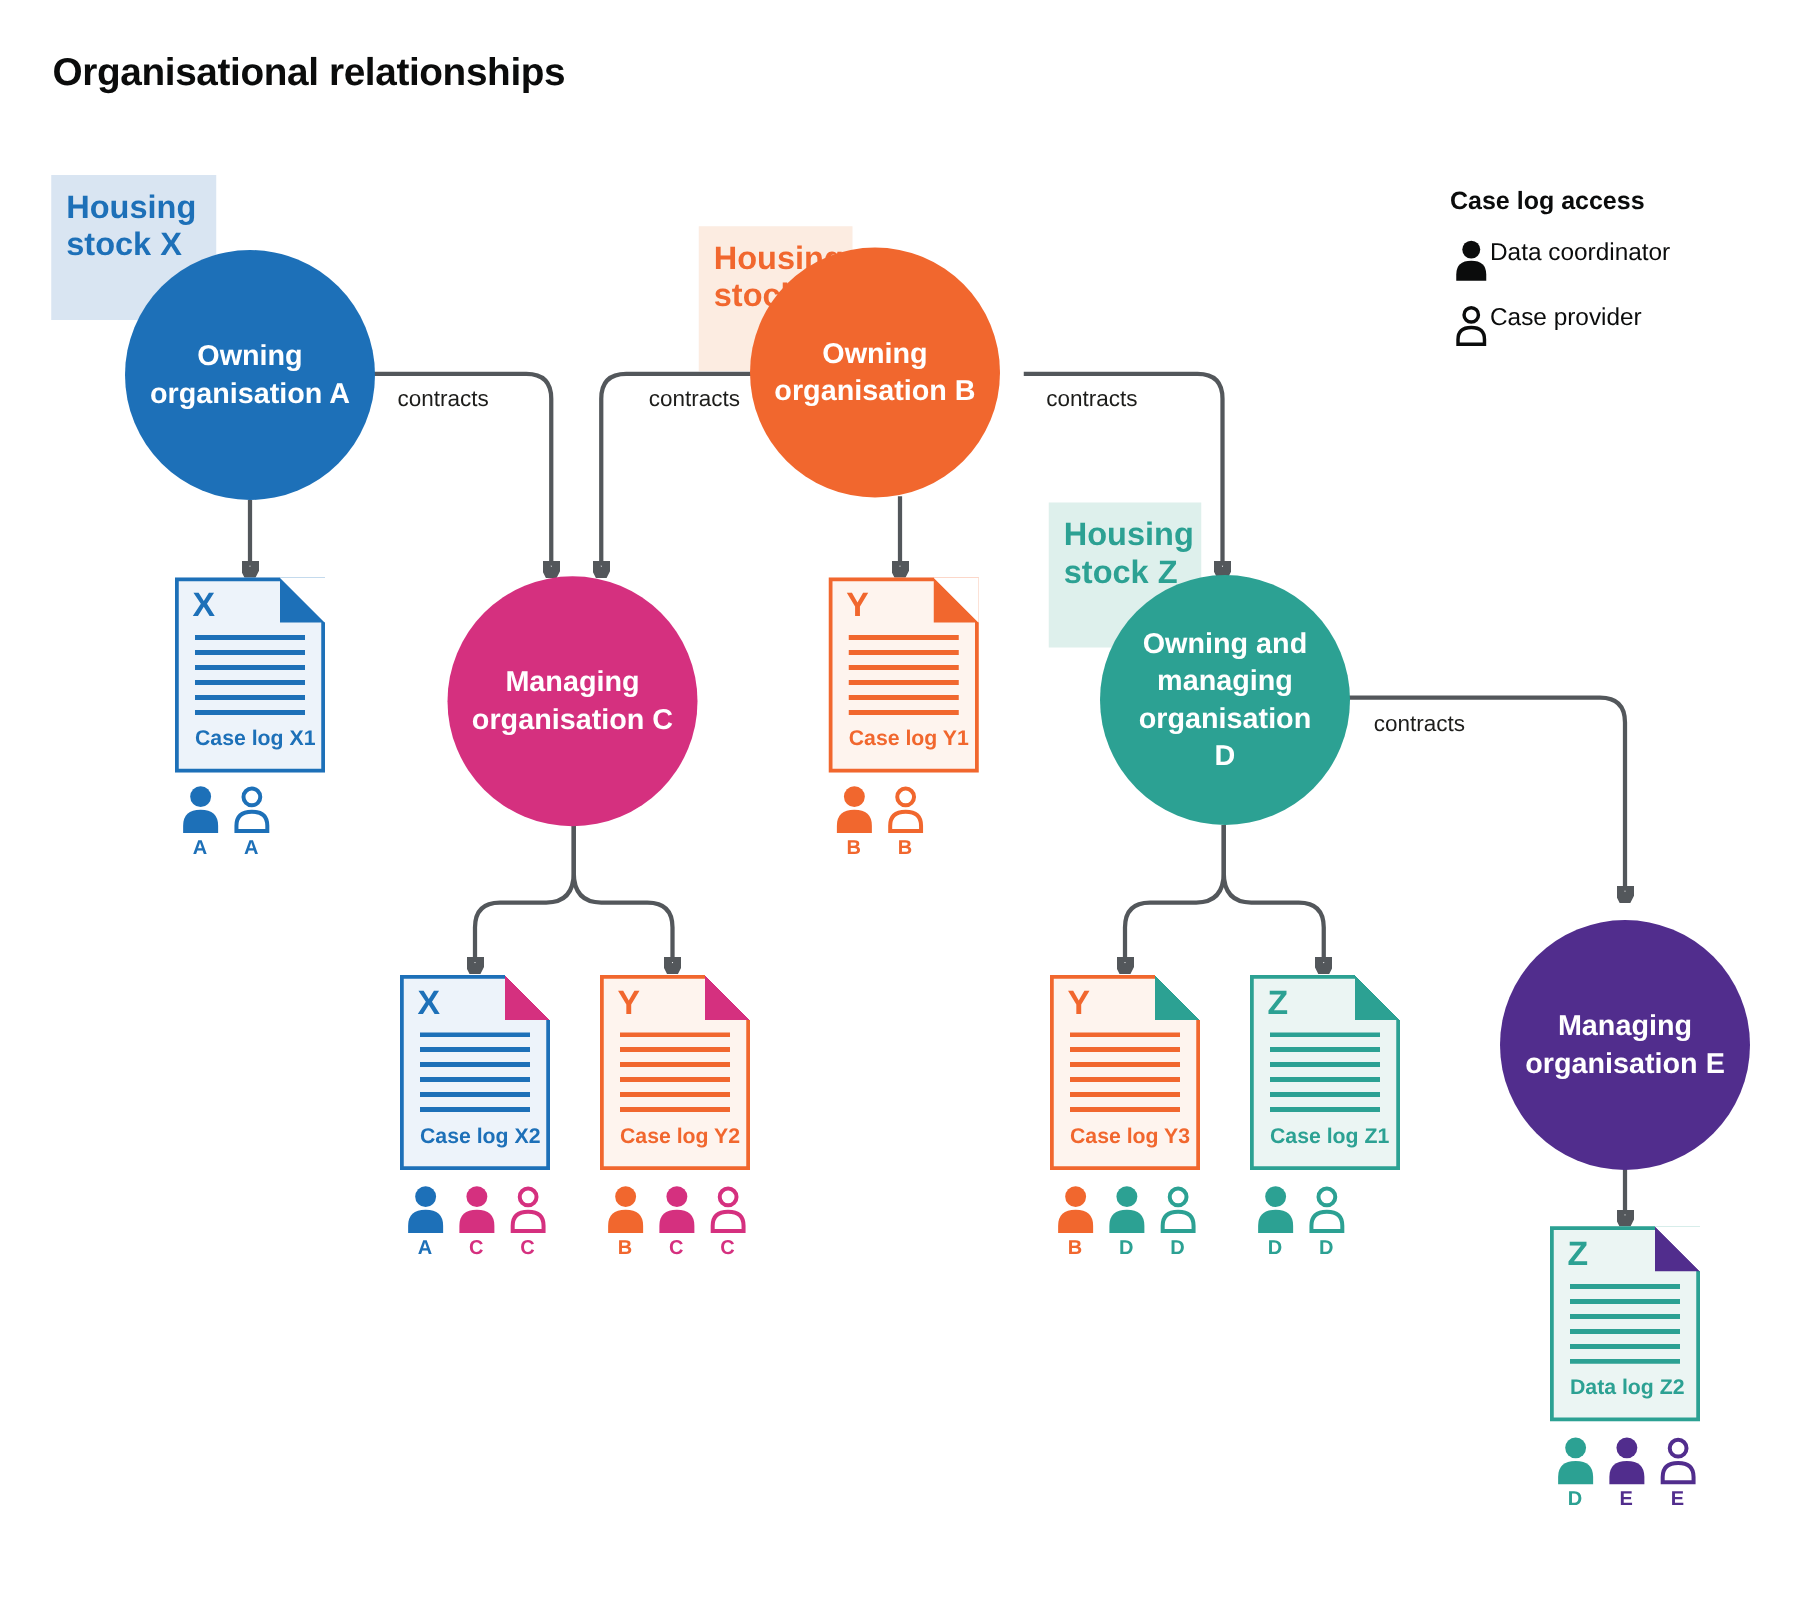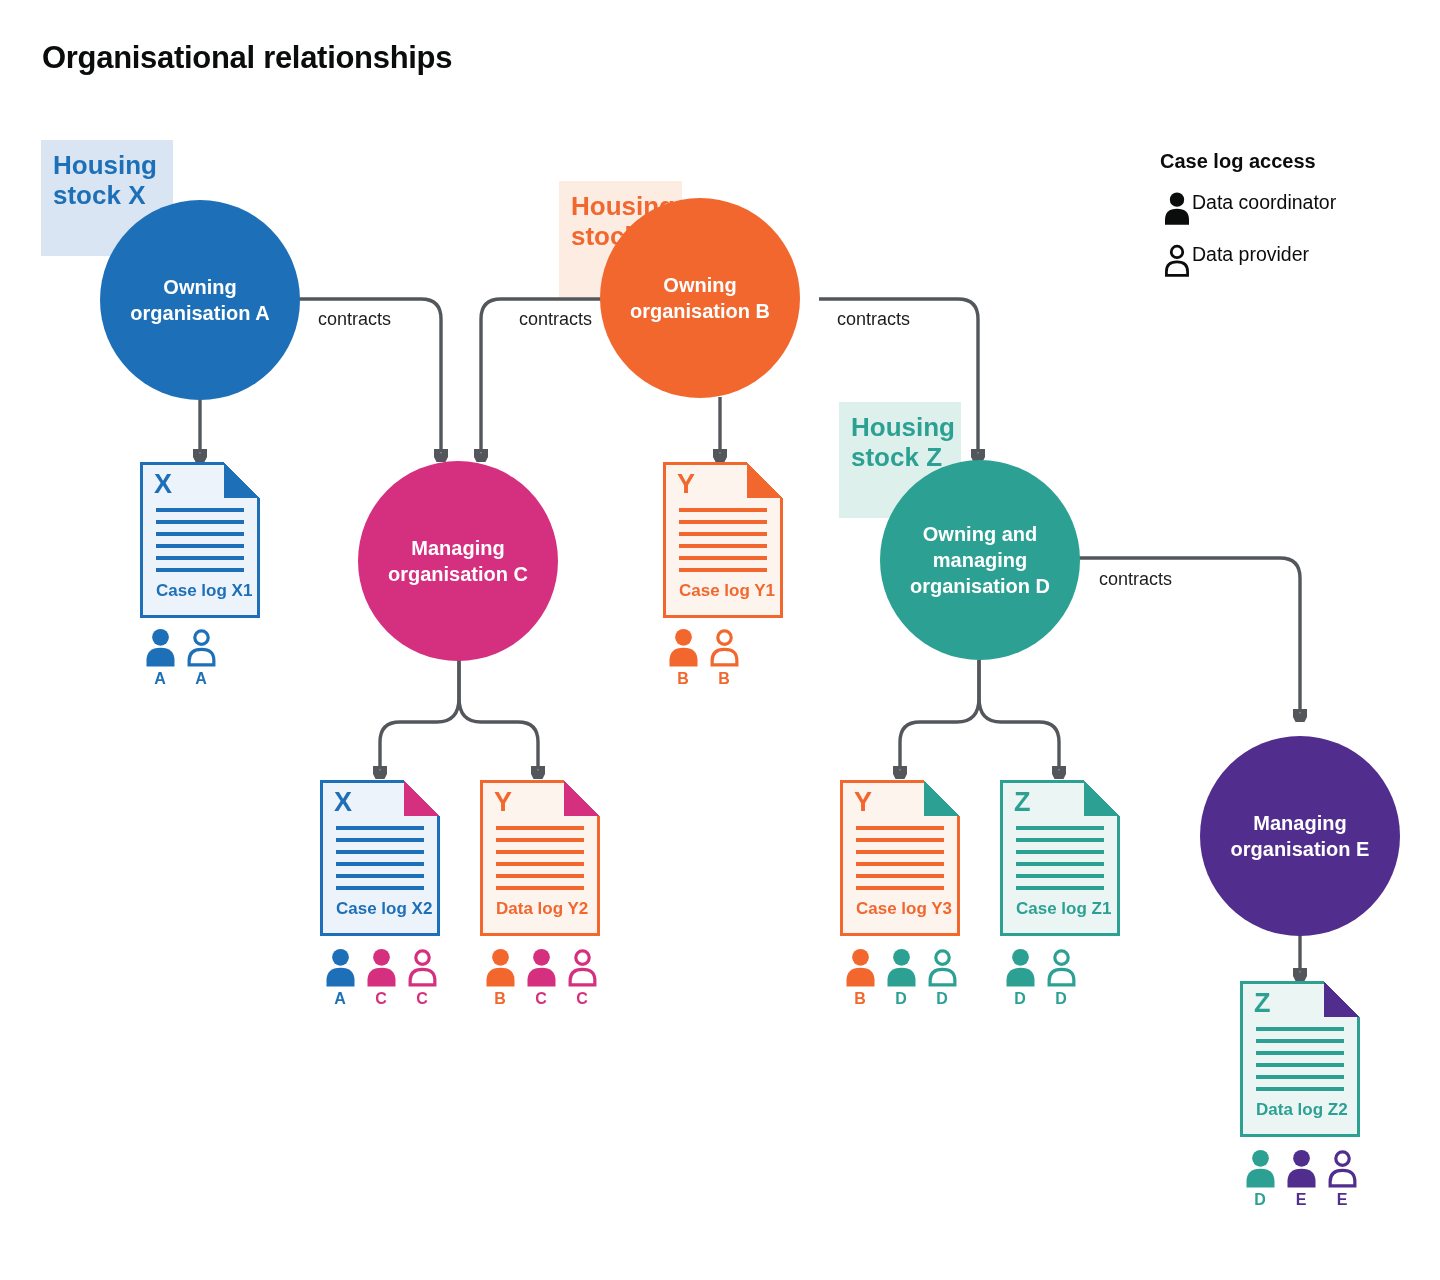--- a/index.html
+++ b/index.html
@@ -21,21 +21,21 @@
   .stock-box{position:absolute;padding:11px 12px;font-size:26px;font-weight:bold;line-height:1.15;width:132px;height:116px;}
   .stock-x{left:41px;top:140px;background:var(--blue-tint);color:var(--blue);}
   .stock-y{left:559px;top:137px;width:123px;background:var(--orange-tint);color:var(--orange);margin-top:44px;}
   .stock-z{left:839px;top:402px;width:122px;background:var(--teal-tint);color:var(--teal);}
 
   
   svg.connectors{position:absolute;left:0;top:0;width:1440px;height:1280px;}
   .connectors path{stroke:var(--arrow);stroke-width:3.4;fill:none;}
 
   
-  .org{position:absolute;width:200px;height:200px;border-radius:50%;display:flex;align-items:center;justify-content:center;text-align:center;color:#ffffff;font-weight:bold;font-size:20px;line-height:1.3;}
+  .org{position:absolute;width:200px;height:200px;border-radius:50%;display:flex;align-items:center;justify-content:center;text-align:center;color:#ffffff;font-weight:bold;font-size:23px;line-height:1.3;}
   .org span{display:block;width:165px;}
   .org-a{left:100px;top:200px;background:var(--blue);}
   .org-b{left:600px;top:198px;background:var(--orange);}
   .org-c{left:358px;top:461px;background:var(--pink);}
   .org-d{left:880px;top:460px;background:var(--teal);}
   .org-d span{width:150px;}
   .org-e{left:1200px;top:736px;background:var(--purple);}
 
   .contract-label{position:absolute;font-size:18px;color:#1d1d1b;}
   .c1{left:318px;top:309px;} .c2{left:519px;top:309px;} .c3{left:837px;top:309px;} .c4{left:1099px;top:569px;}
@@ -154,21 +154,21 @@
   <div class="doc t-blue d-x2">
     <div class="fold f-pink"></div>
     <div class="letter">X</div>
     <div class="lines"></div>
     <div class="doc-label">Case log X2</div>
   </div>
   <div class="doc t-orange d-y2">
     <div class="fold f-pink"></div>
     <div class="letter">Y</div>
     <div class="lines"></div>
-    <div class="doc-label">Data log Y2</div>
+    <div class="doc-label">Case log Y2</div>
   </div>
   <div class="doc t-orange d-y3">
     <div class="fold f-teal"></div>
     <div class="letter">Y</div>
     <div class="lines"></div>
     <div class="doc-label">Case log Y3</div>
   </div>
   <div class="doc t-teal d-z1">
     <div class="fold"></div>
     <div class="letter">Z</div>
@@ -309,16 +309,16 @@
   <div class="legend-row lr-1">
     <svg class="c-ink" viewBox="0 0 36 40">
         <use href="#p-fill"></use>
       </svg>
     <span class="legend-label">Data coordinator</span>
   </div>
   <div class="legend-row lr-2">
     <svg class="c-ink" viewBox="0 0 36 40">
         <use href="#p-line"></use>
       </svg>
-    <span class="legend-label">Data provider</span>
+    <span class="legend-label">Case provider</span>
   </div>
 
 </div>
 
 </body></html>

